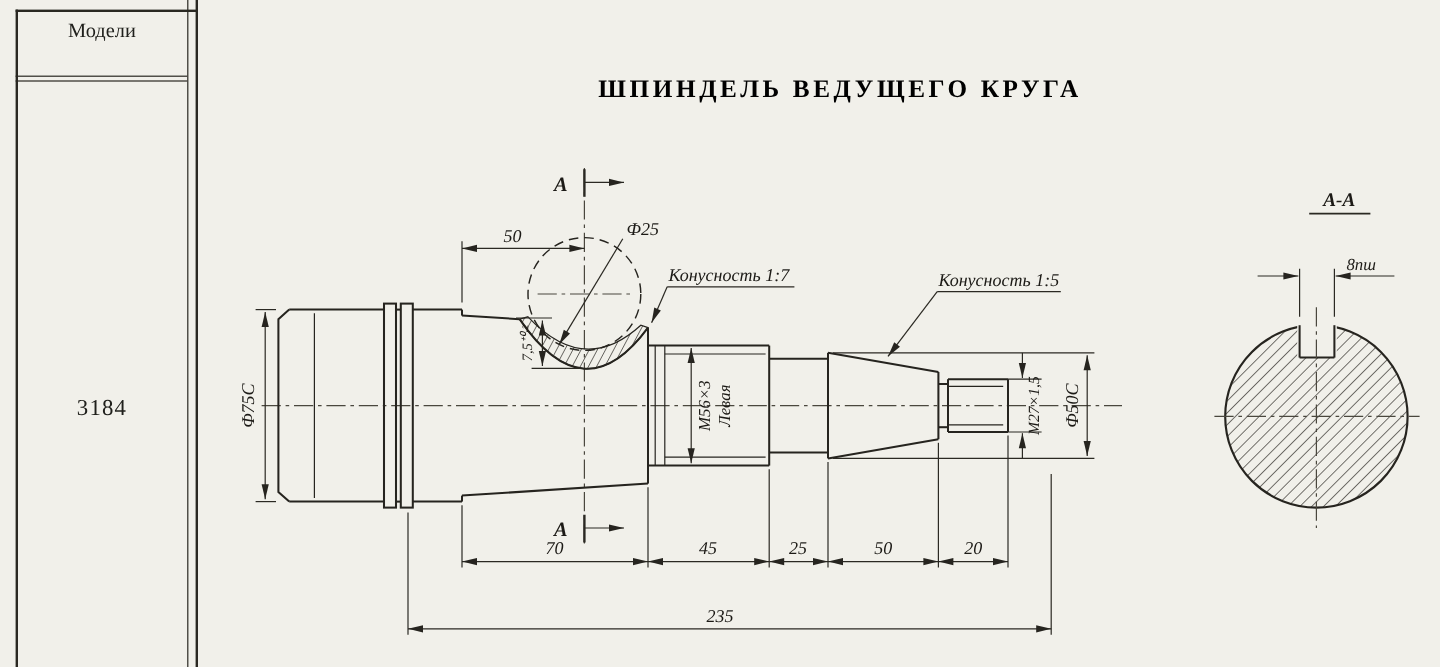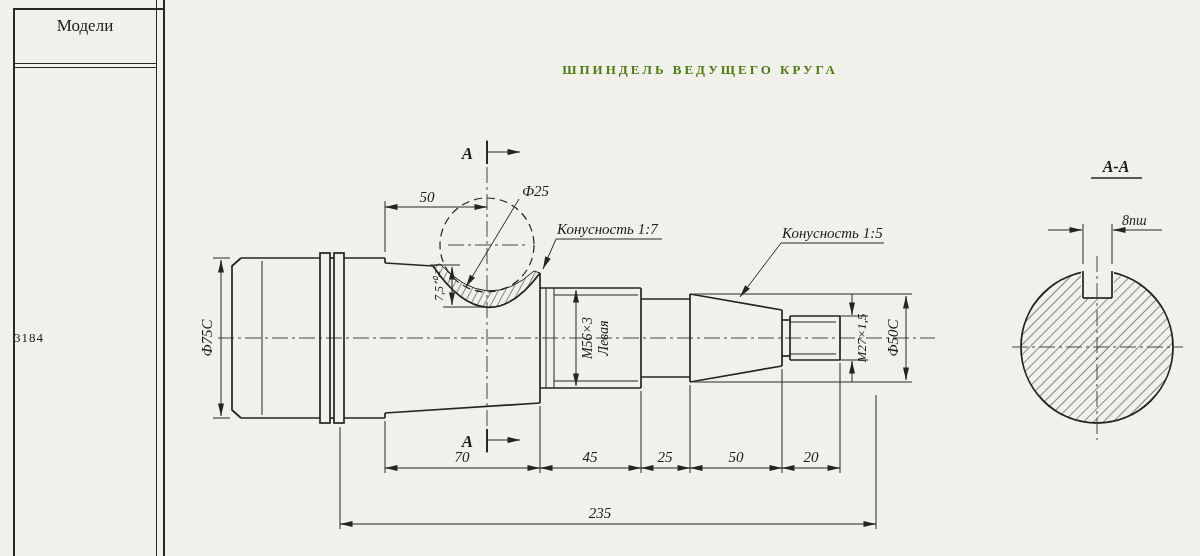--- a/index.html
+++ b/index.html
@@ -2,24 +2,24 @@
 <html><head>
 <meta charset="utf-8">
 <style>
   *{margin:0;padding:0;box-sizing:border-box}
   html,body{background:#d8d6cf}
   body{font-family:"Liberation Serif",serif}
   .page{position:relative;width:1200px;height:556px;background:#f1f0ea;overflow:hidden;color:#1c1a16}
   .vline,.hline{position:absolute;background:#2a2822}
   .sidebar-header{position:absolute;left:14px;top:14px;width:142px;text-align:center;
     font-size:17px;line-height:23px;color:#20201c}
-  .model{position:absolute;left:14px;top:330px;width:142px;text-align:left;
-    font-size:13px;letter-spacing:1px;color:#20201c}
+  .model{position:absolute;left:14px;top:330px;width:142px;text-align:center;
+    font-size:19px;letter-spacing:1px;color:#20201c}
   .title{position:absolute;left:440px;top:62px;width:520px;text-align:center;
-    font-weight:bold;font-size:13px;letter-spacing:3px;color:#4d7c0f}
+    font-weight:bold;font-size:21px;letter-spacing:3px;color:#000000}
   svg.drawing{position:absolute;left:0;top:0}
   .lbl{font-family:"Liberation Serif",serif;font-style:italic;fill:#1c1a16}
 </style>
 </head>
 <body>
 
 <div class="page">
 
   <div class="hline" style="left:13px;top:8px;width:151px;height:2px"></div>
   <div class="vline" style="left:13px;top:8px;width:2px;height:548px"></div>

